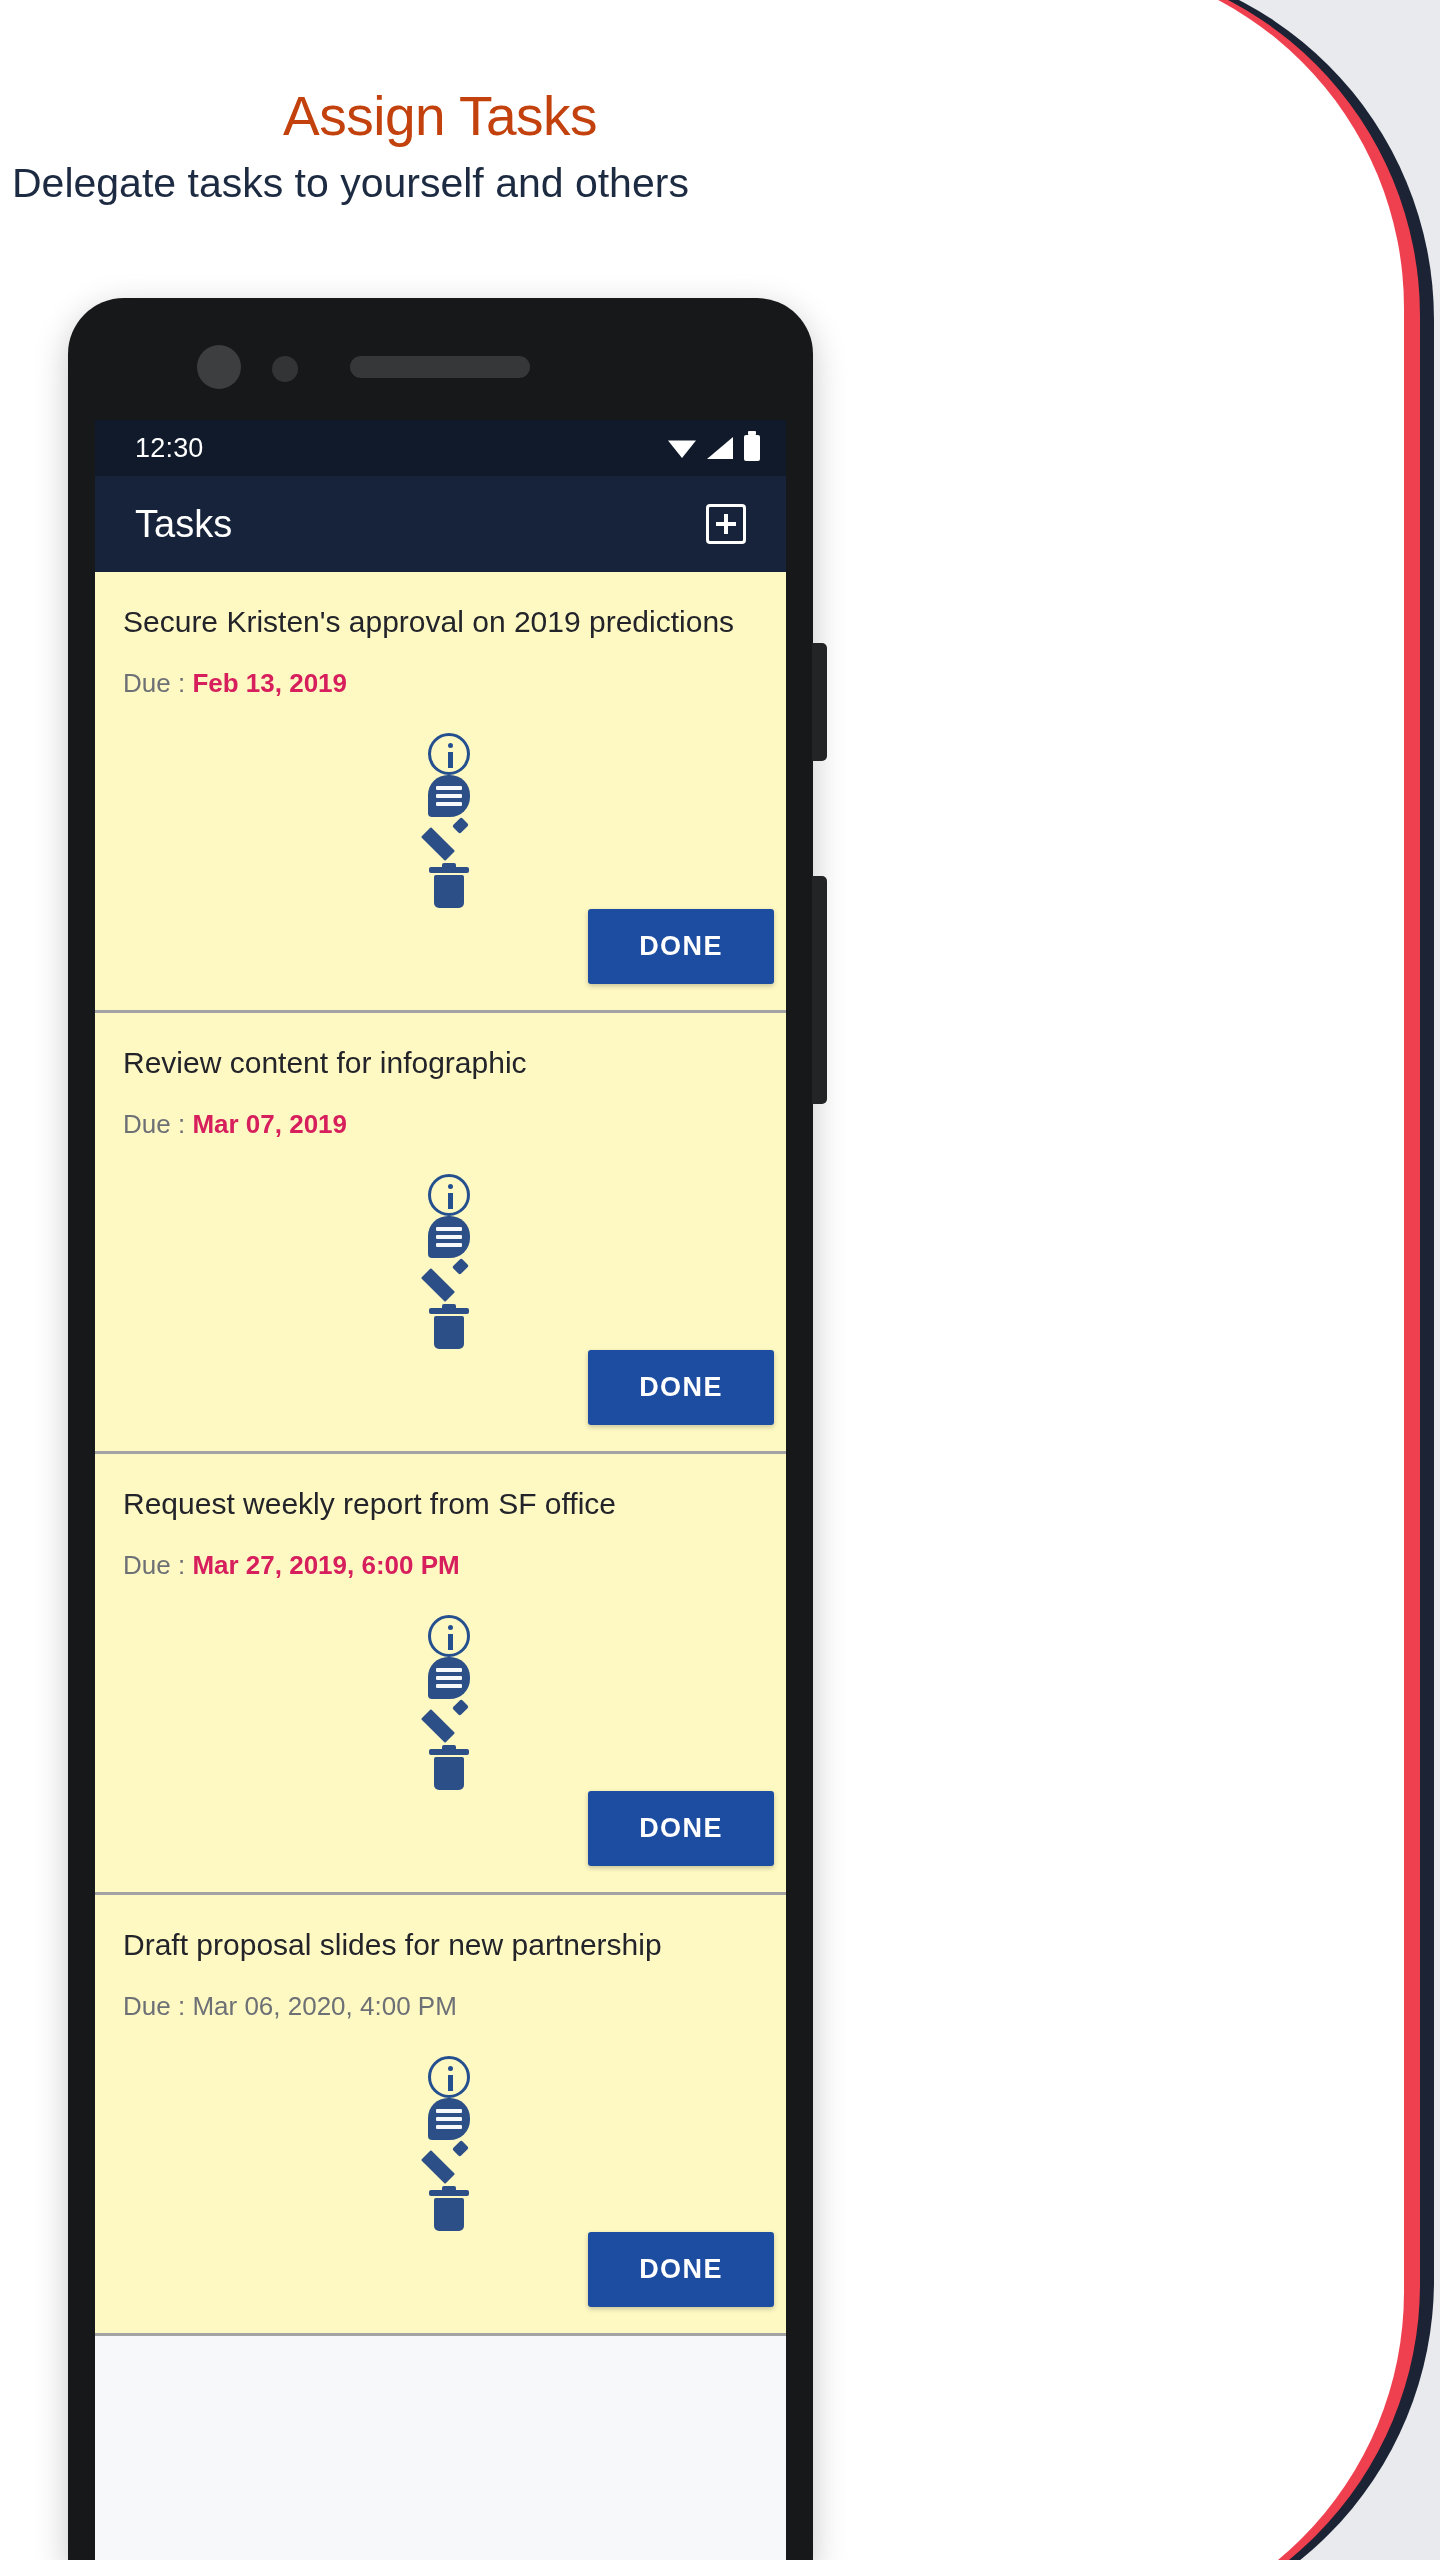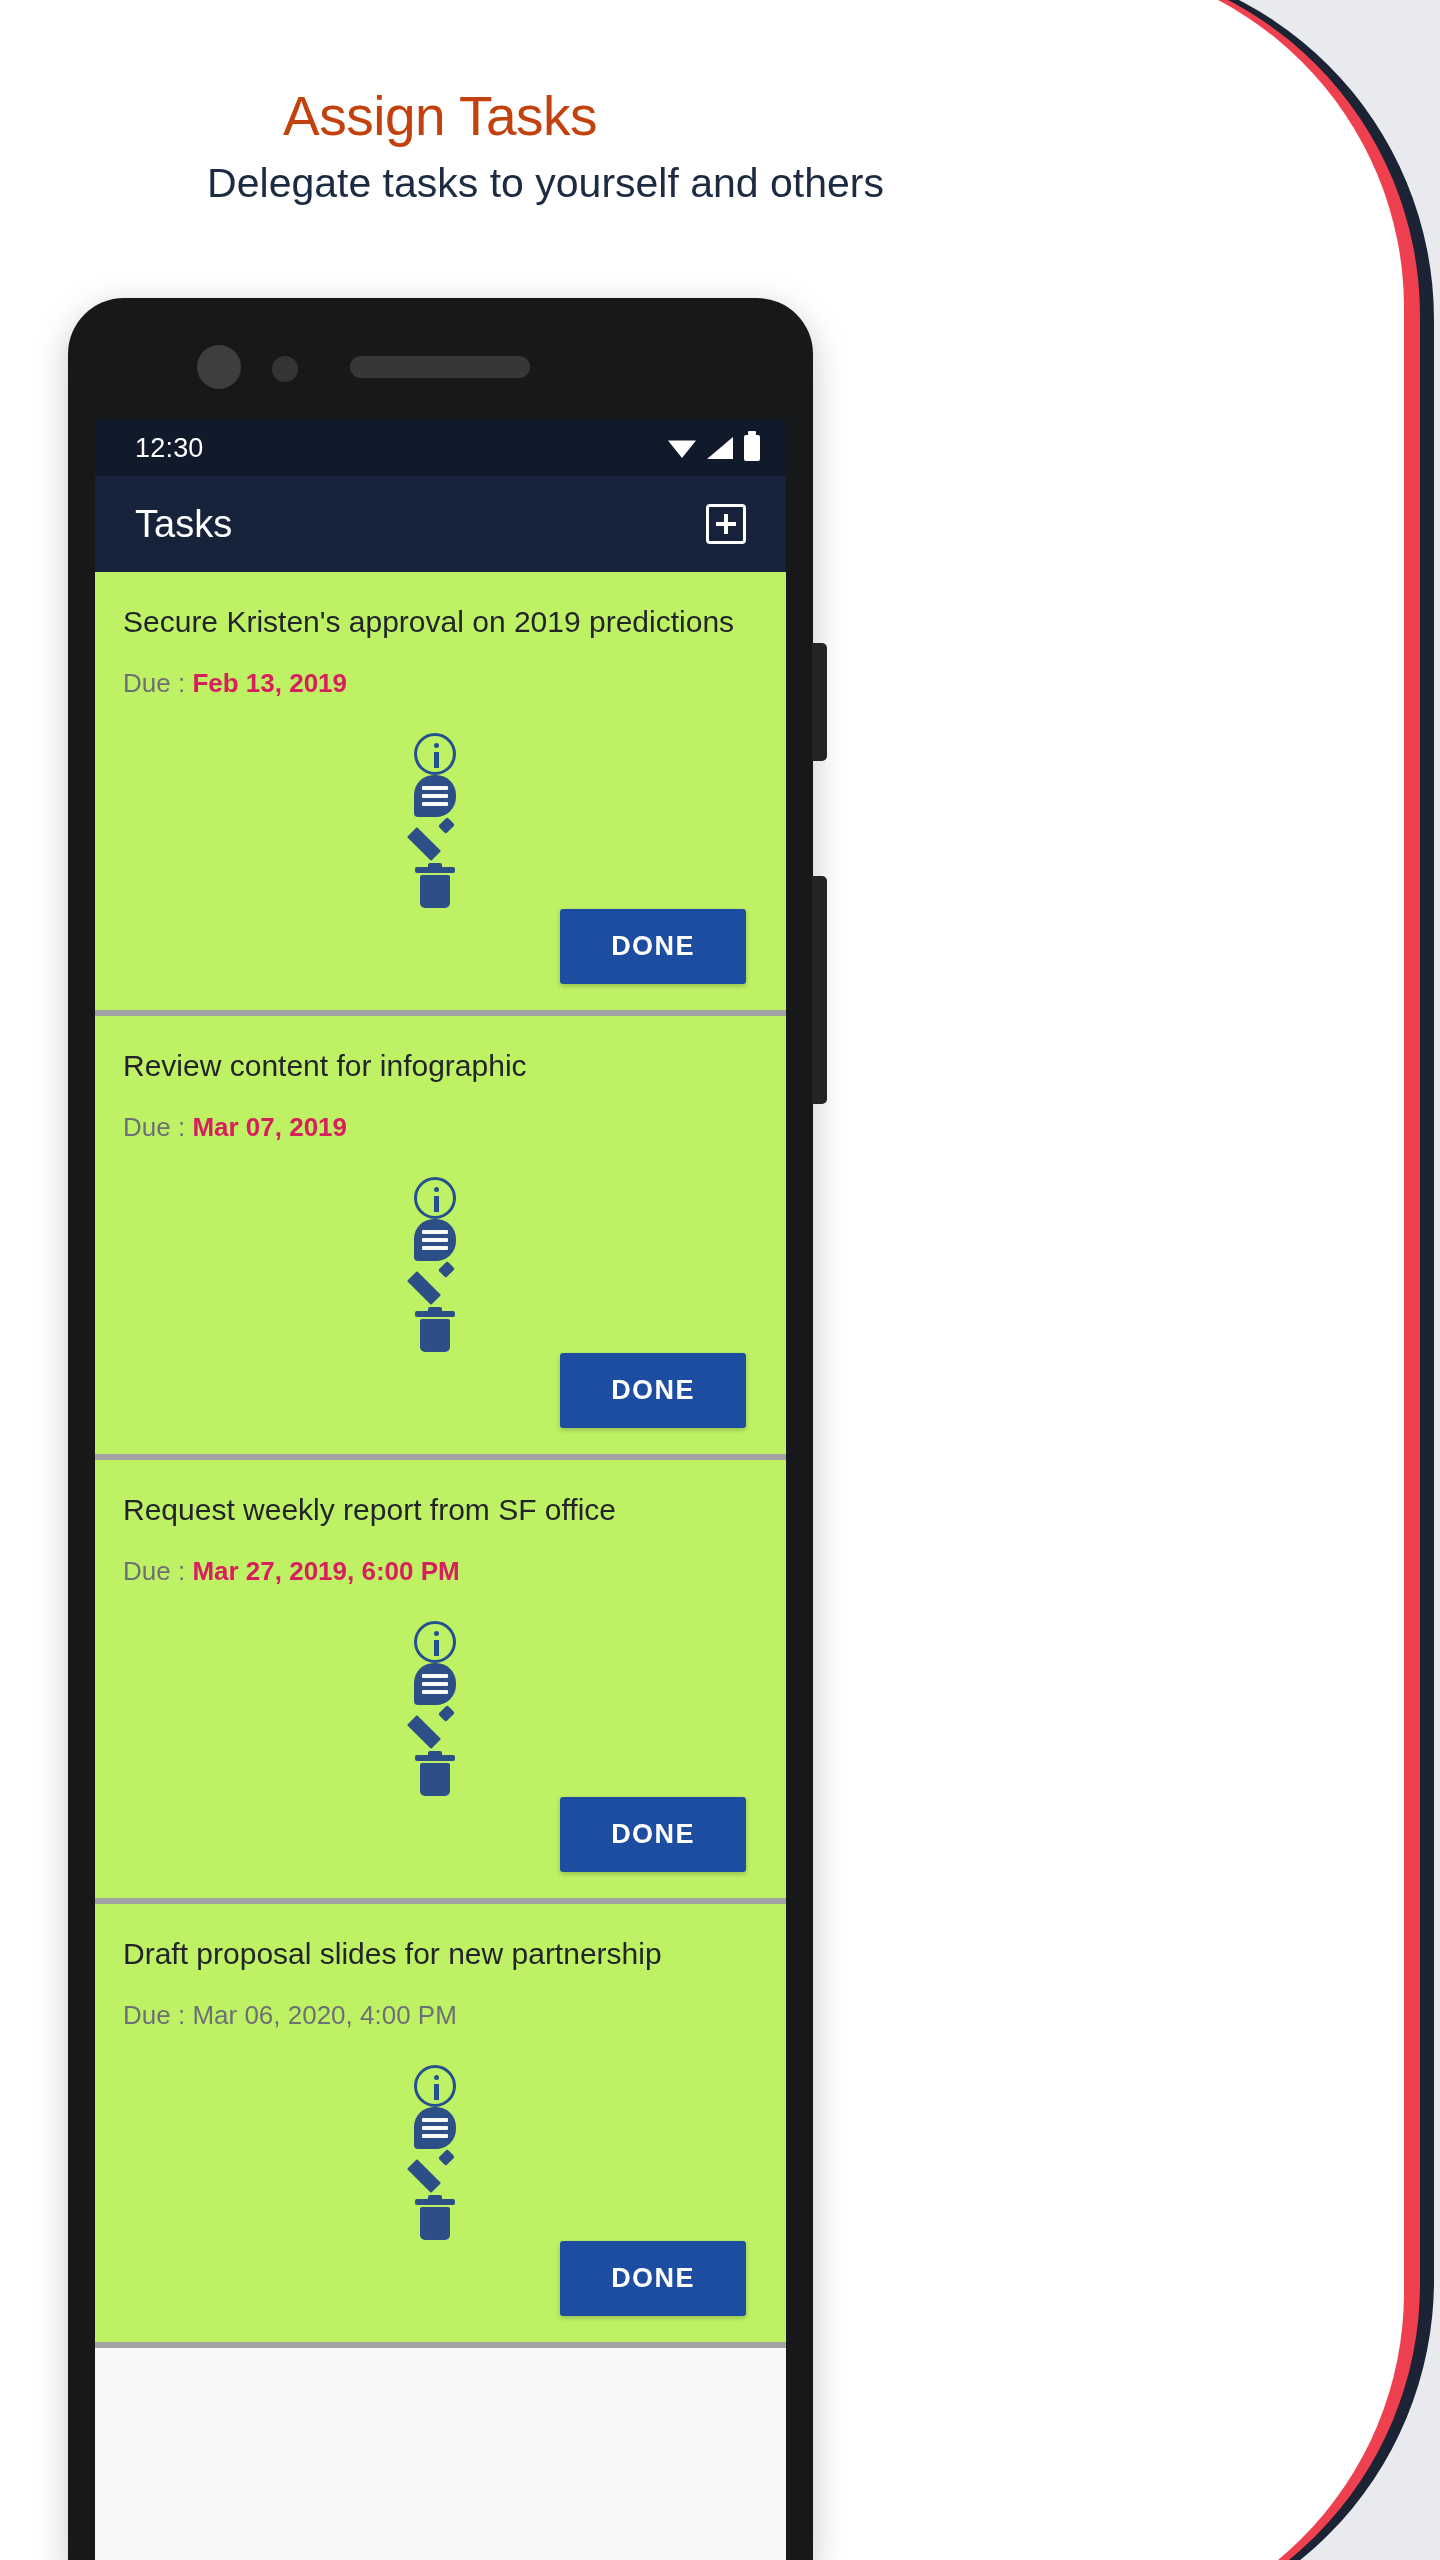--- a/index.html
+++ b/index.html
@@ -61,23 +61,23 @@
     left: 0; top: 84px;
     width: 880px;
     text-align: center;
     font-size: 55px;
     font-weight: normal;
     color: #c2410c;
     letter-spacing: -0.5px;
   }
   .promo-subtitle {
     position: absolute;
-    left: 4px; top: 160px;
+    left: 12px; top: 160px;
     width: 880px;
-    text-align: right;
+    text-align: left;
     font-size: 41px;
     font-weight: normal;
     color: #1d2b42;
   }
 
   
   .phone {
     position: absolute;
     left: 68px;
     top: 298px;
@@ -220,23 +220,23 @@
     content: "";
     position: absolute;
     left: 0; right: 0; bottom: 0;
     height: 5px;
     background: #ffffff;
   }
 
   .task-list { background: #f7f8fa; }
 
   .task-card {
-    background: #bef264;
-    border-bottom: 6px solid #a3a3a3;
-    padding: 32px 40px 26px 28px;
+    background: #fef9c3;
+    border-bottom: 3px solid #a3a3a3;
+    padding: 32px 12px 26px 28px;
   }
   .task-title {
     font-size: 30px;
     color: #23242a;
     line-height: 1.2;
     margin-bottom: 28px;
   }
   .task-due {
     font-size: 26px;
     color: #6d7075;

